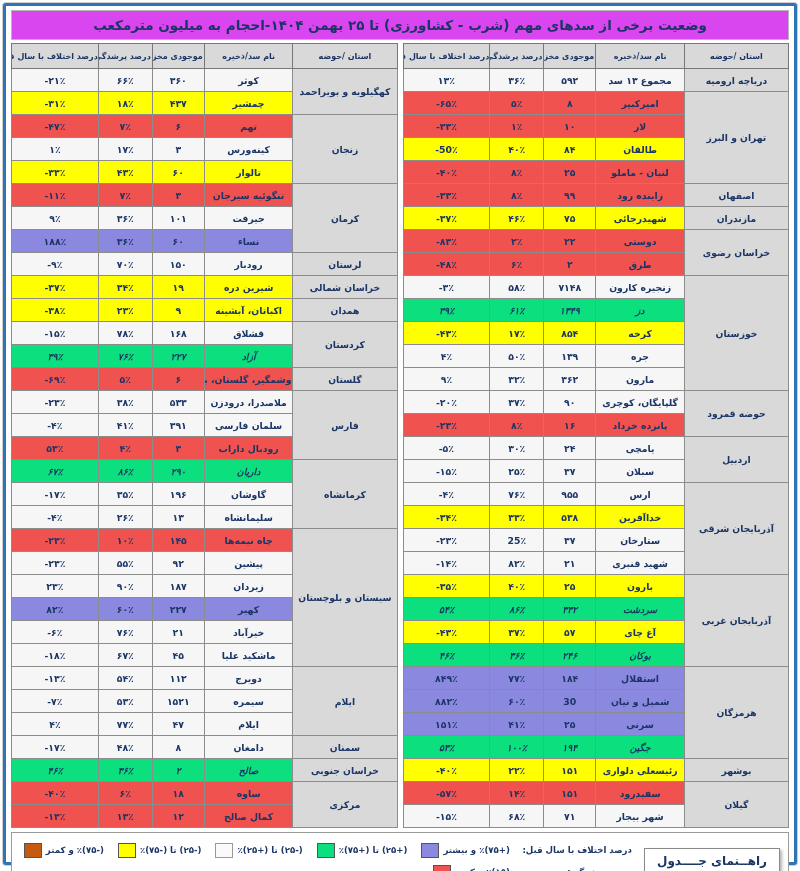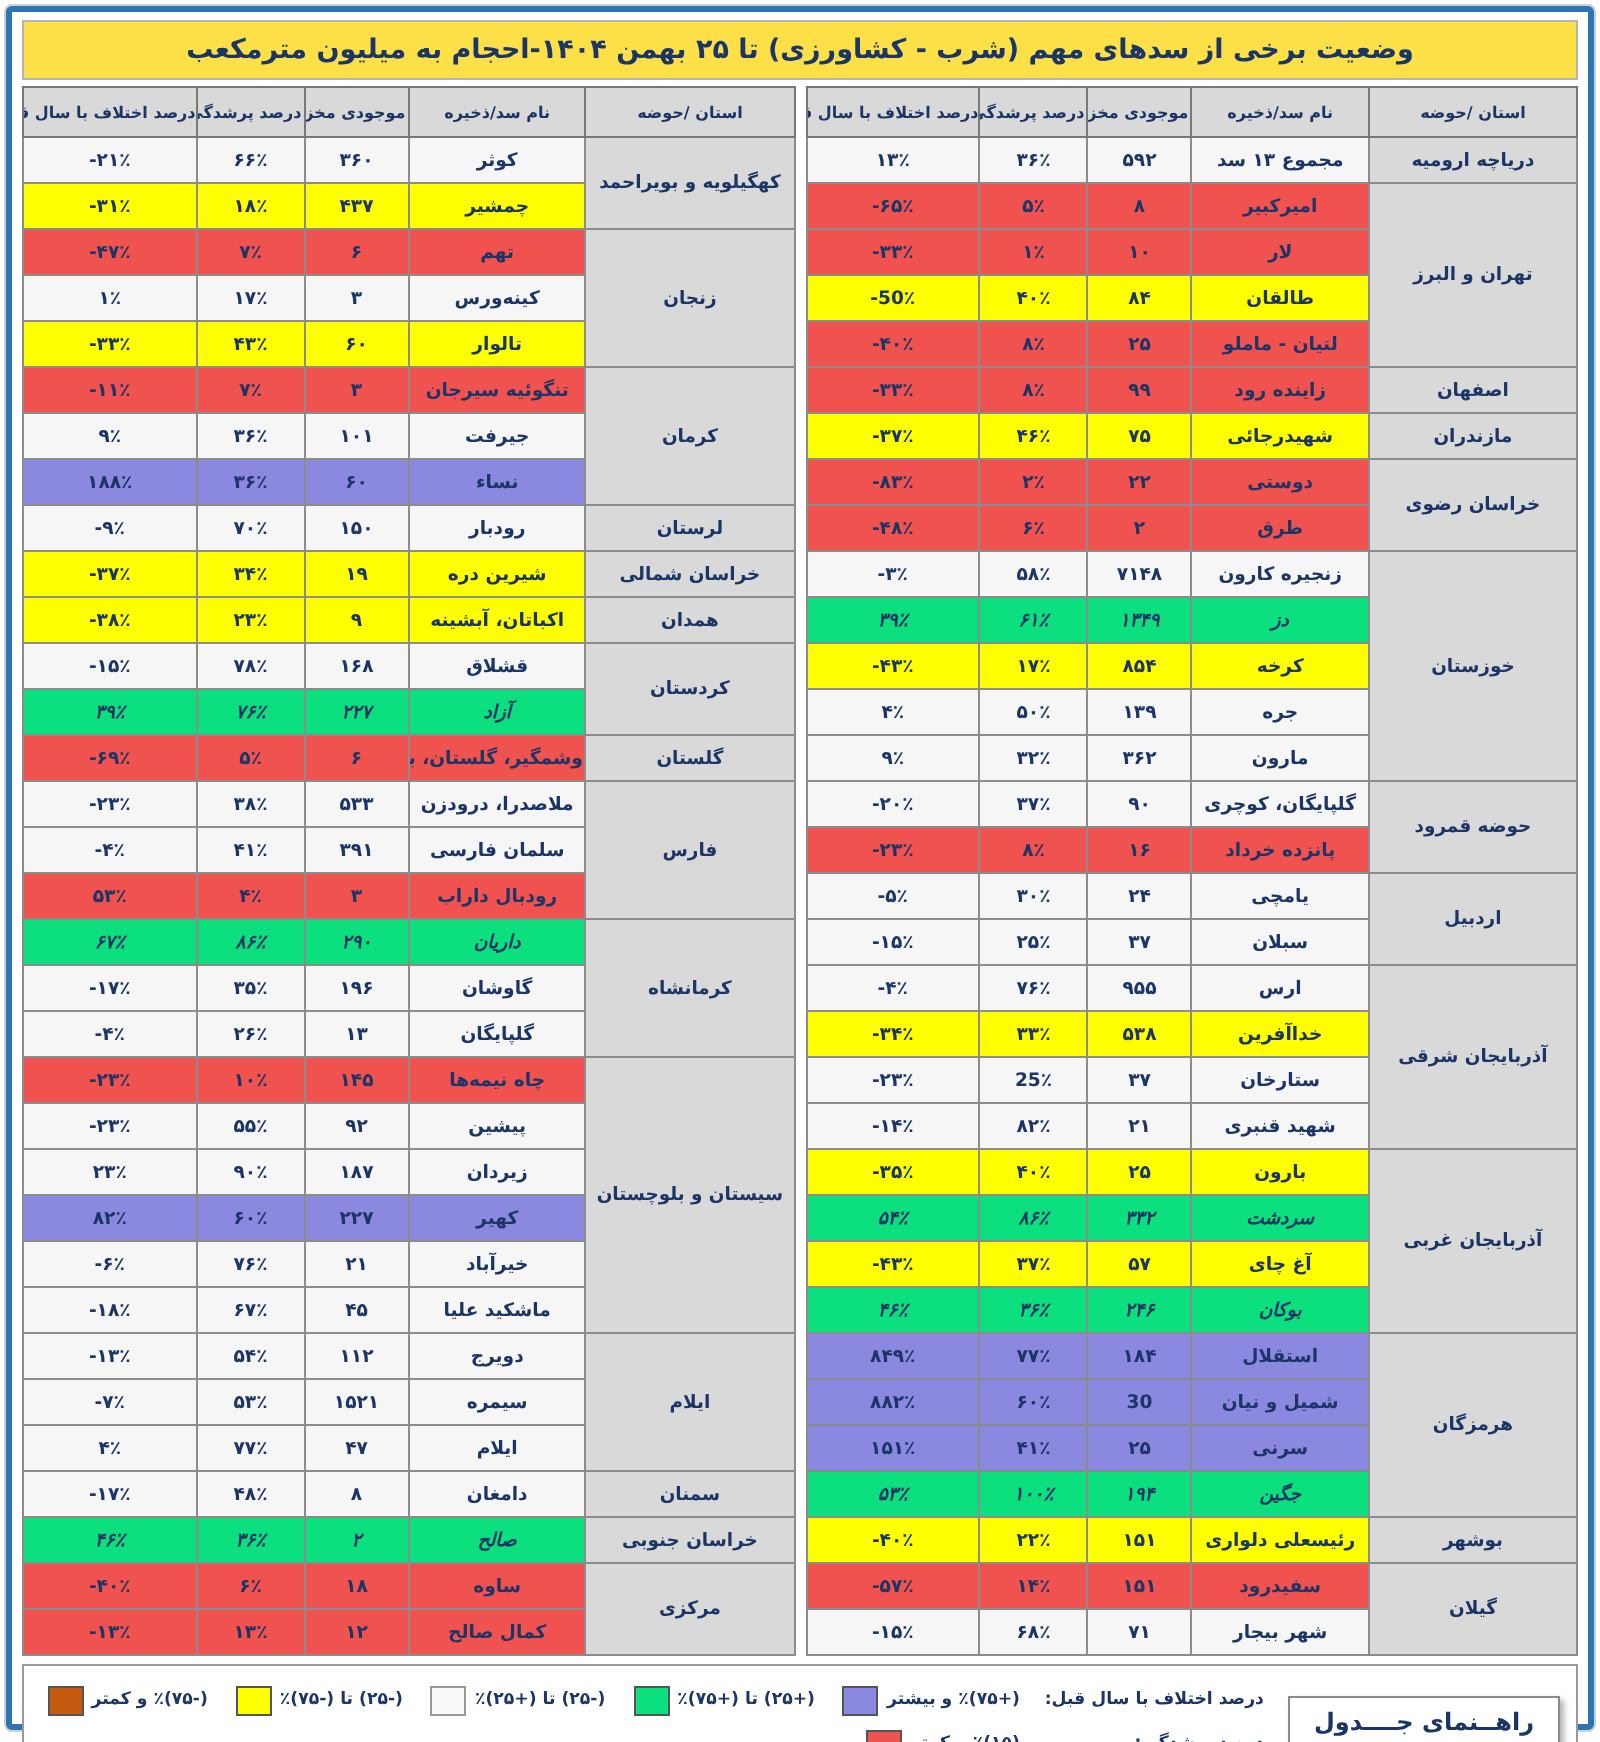--- a/index.html
+++ b/index.html
@@ -2,21 +2,21 @@
 <html lang="fa" dir="rtl" style="--red: #f0534f; --yellow: #ffff00; --green: #0cdf7d; --purple: #8b88e0; --brown: #c55a11; --row_white: #f6f6f6; --header_gray: #d9d9d9; --text_navy: #1b3566; --frame_blue: #2e75b6;"><head>
 <meta charset="utf-8">
 <style>
   html,body{margin:0;padding:0;background:#ffffff;}
   body{width:800px;height:871px;font-family:"DejaVu Sans",sans-serif;direction:rtl;}
   .page{box-sizing:border-box;width:794px;height:862px;margin:3px auto 0 auto;
         border:3px solid var(--frame_blue);border-radius:3px;background:#fff;
         padding:4px 5px;box-shadow:0 0 0 1px #cfcfcf;}
   .title-bar{box-sizing:border-box;border:1px solid #b5b5b5;height:30px;display:flex;
              align-items:center;justify-content:center;color:var(--text_navy);
-             font-weight:bold;font-size:13.5px;margin-bottom:3px;background:#fde047;}
+             font-weight:bold;font-size:13.5px;margin-bottom:3px;background:#d946ef;}
   .tables{display:flex;gap:5px;}
   table.dam-table{border-collapse:collapse;width:50%;table-layout:fixed;}
   .dam-table th{background:var(--header_gray);color:var(--text_navy);font-size:8px;
                 font-weight:bold;height:24px;border:1px solid #777;padding:0 1px;
                 overflow:hidden;white-space:nowrap;}
   .dam-table td{border:1px solid #8c8c8c;color:var(--text_navy);font-weight:bold;
                 font-size:9.3px;text-align:center;height:22px;padding:0 1px;
                 overflow:hidden;white-space:nowrap;}
   .dam-table td.province{background:var(--header_gray);font-size:9.2px;text-align:center;}
   .bg-white{background:var(--row_white);}
@@ -418,21 +418,21 @@
             <td class="bg-green num">۸۶٪</td>
             <td class="bg-green num">۶۷٪</td>
           </tr>
           <tr>
             <td class="bg-white">گاوشان</td>
             <td class="bg-white num">۱۹۶</td>
             <td class="bg-white num">۳۵٪</td>
             <td class="bg-white num">-۱۷٪</td>
           </tr>
           <tr>
-            <td class="bg-white">گلپایگان</td>
+            <td class="bg-white">سلیمانشاه</td>
             <td class="bg-white num">۱۳</td>
             <td class="bg-white num">۲۶٪</td>
             <td class="bg-white num">-۴٪</td>
           </tr>
           <tr>
             <td rowspan="6" class="province">سیستان و بلوچستان</td>
             <td class="bg-red">چاه نیمه‌ها</td>
             <td class="bg-red num">۱۴۵</td>
             <td class="bg-red num">۱۰٪</td>
             <td class="bg-red num">-۲۳٪</td>

